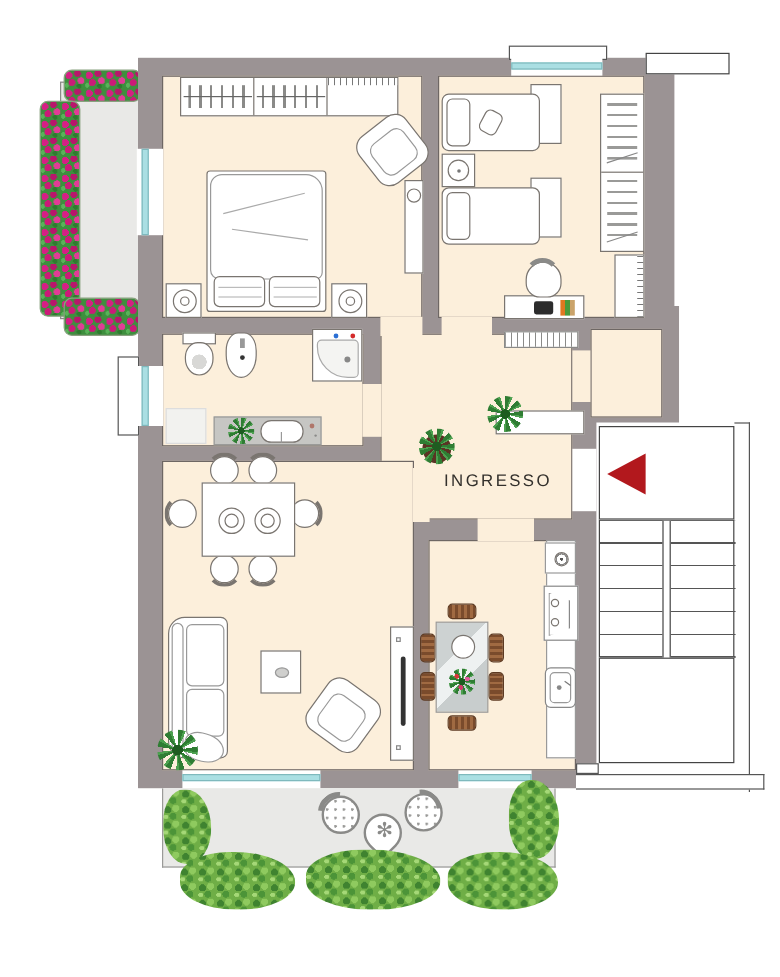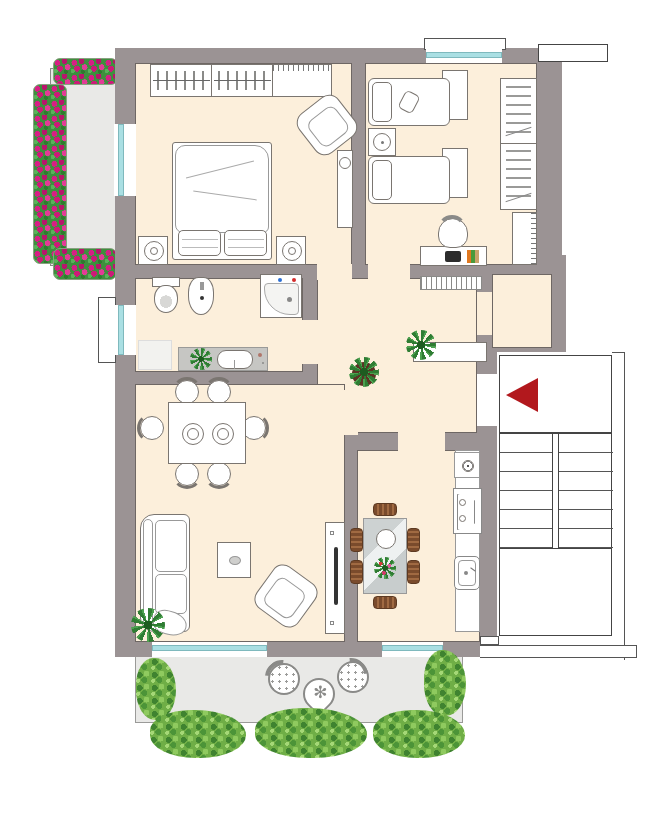--- a/index.html
+++ b/index.html
@@ -215,20 +215,21 @@
       <div class="abs" style="left:16px;top:9px;width:1px;height:9px;background:#999;"></div>
     </div>
     <div class="abs" style="left:79px;top:5px;width:4px;height:4px;background:#b0766a;border-radius:50%;box-shadow:3px 8px 0 -1px #8a8a88;"></div>
   </div>
   <div class="plant" style="left:190px;top:348px;width:22px;height:22px;"></div>
 
   <div class="w" style="left:413px;top:342px;width:74px;height:20px;"></div>
   <div class="plant" style="left:406px;top:330px;width:30px;height:30px;"></div>
   <div class="abs" style="left:352px;top:362px;width:24px;height:24px;background:#5a3424;border-radius:50%;"></div>
   <div class="plant" style="left:349px;top:357px;width:30px;height:30px;"></div>
+  <div class="ingresso" style="left:340px;top:392px;width:150px;">INGRESSO</div>
 
   <div class="dchair" style="left:175px;top:380px;"></div>
   <div class="dchair" style="left:207px;top:380px;"></div>
   <div class="dchair" style="left:140px;top:416px;transform:rotate(-90deg);"></div>
   <div class="dchair" style="left:242px;top:416px;transform:rotate(90deg);"></div>
   <div class="dchair" style="left:175px;top:462px;transform:rotate(180deg);"></div>
   <div class="dchair" style="left:207px;top:462px;transform:rotate(180deg);"></div>
   <div class="w" style="left:168px;top:402px;width:78px;height:62px;">
     <div class="circ" style="left:13px;top:20px;width:22px;height:22px;">
       <div class="circ" style="left:4px;top:4px;width:12px;height:12px;"></div>

